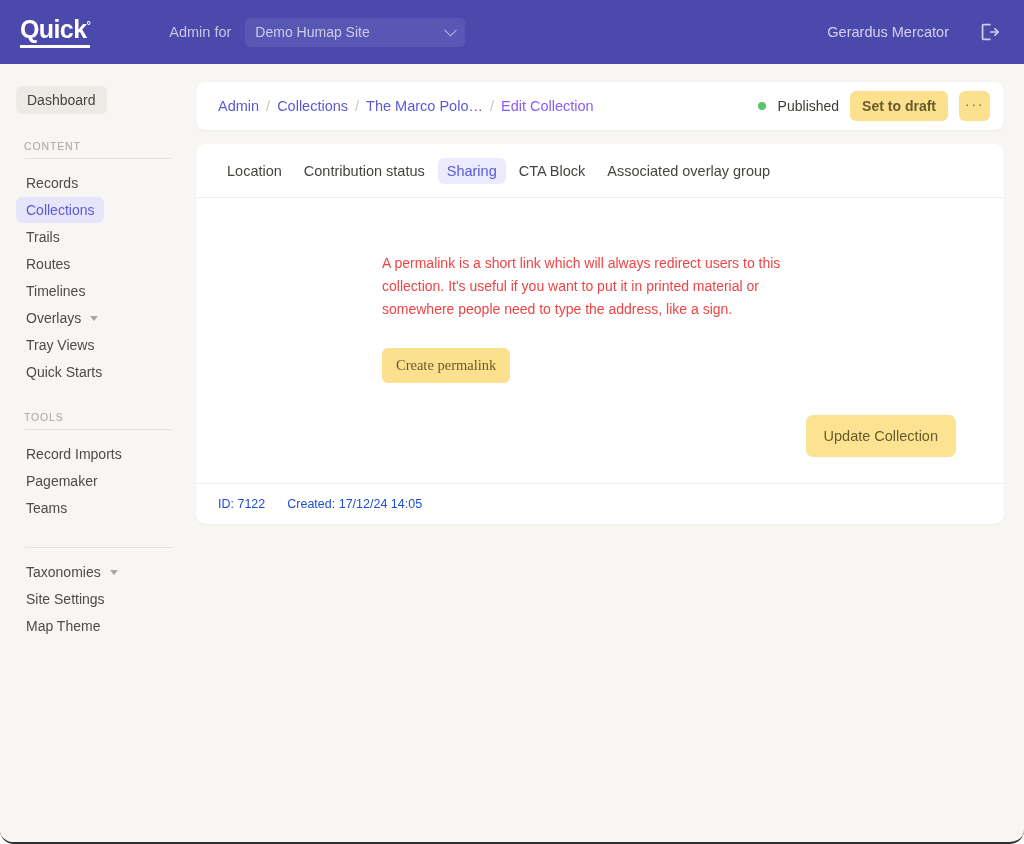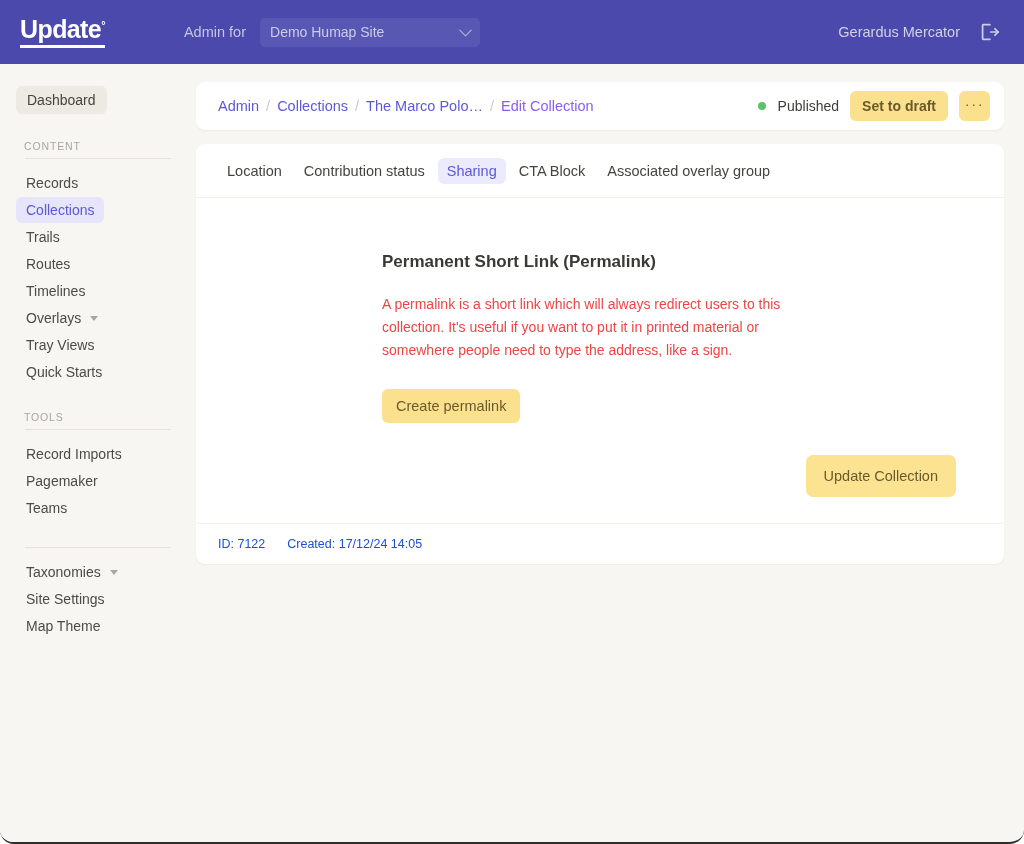--- a/index.html
+++ b/index.html
@@ -86,21 +86,21 @@
     height: 9px;
     border-right: 1.6px solid #b6b5dd;
     border-bottom: 1.6px solid #b6b5dd;
     transform: translateY(-70%) rotate(45deg);
   }
 
   .nav-right {
     margin-left: auto;
     display: flex;
     align-items: center;
-    gap: 18px;
+    gap: 29px;
     padding-right: 4px;
   }
   .username {
     color: #d2d1e9;
     font-size: 14.5px;
   }
   .logout-icon {
     width: 22px;
     height: 22px;
     display: block;
@@ -293,21 +293,21 @@
     color: #ef4444;
     margin-bottom: 28px;
   }
 
   .btn-create {
     background: #fbe18e;
     color: #6a5a2b;
     border: none;
     border-radius: 6px;
     font-size: 14.5px;
-    font-family: Liberation Sans, sans-serif;
+    font-family: Liberation Serif, serif;
     padding: 9px 14px;
     cursor: pointer;
   }
 
   .panel-actions {
     display: flex;
     justify-content: flex-end;
     padding: 32px 24px 0 0;
   }
   .btn-update {
@@ -331,21 +331,21 @@
   }
 </style>
 </head>
 <body>
 
 <div id="window">
 
   <div id="navbar">
 
     <div class="logo">
-      <span>Update</span><span class="logo-mark">°</span>
+      <span>Quick</span><span class="logo-mark">°</span>
     </div>
 
     <span class="admin-for">Admin for</span>
 
     <div class="site-select">
       <span>Demo Humap Site</span>
       <span class="chev"></span>
     </div>
 
     <div class="nav-right">
@@ -460,21 +460,20 @@
         <div id="tabs">
           <div class="tab">Location</div>
           <div class="tab">Contribution status</div>
           <div class="tab active">Sharing</div>
           <div class="tab">CTA Block</div>
           <div class="tab">Associated overlay group</div>
         </div>
 
         <div id="panel-body">
           <div class="section">
-            <div class="section-title">Permanent Short Link (Permalink)</div>
             <div class="section-desc">A permalink is a short link which will always redirect users to this collection. It's useful if you want to put it in printed material or somewhere people need to type the address, like a sign.</div>
             <button class="btn-create">Create permalink</button>
           </div>
 
           <div class="panel-actions">
             <button class="btn-update">Update Collection</button>
           </div>
         </div>
 
         <div id="panel-footer">

